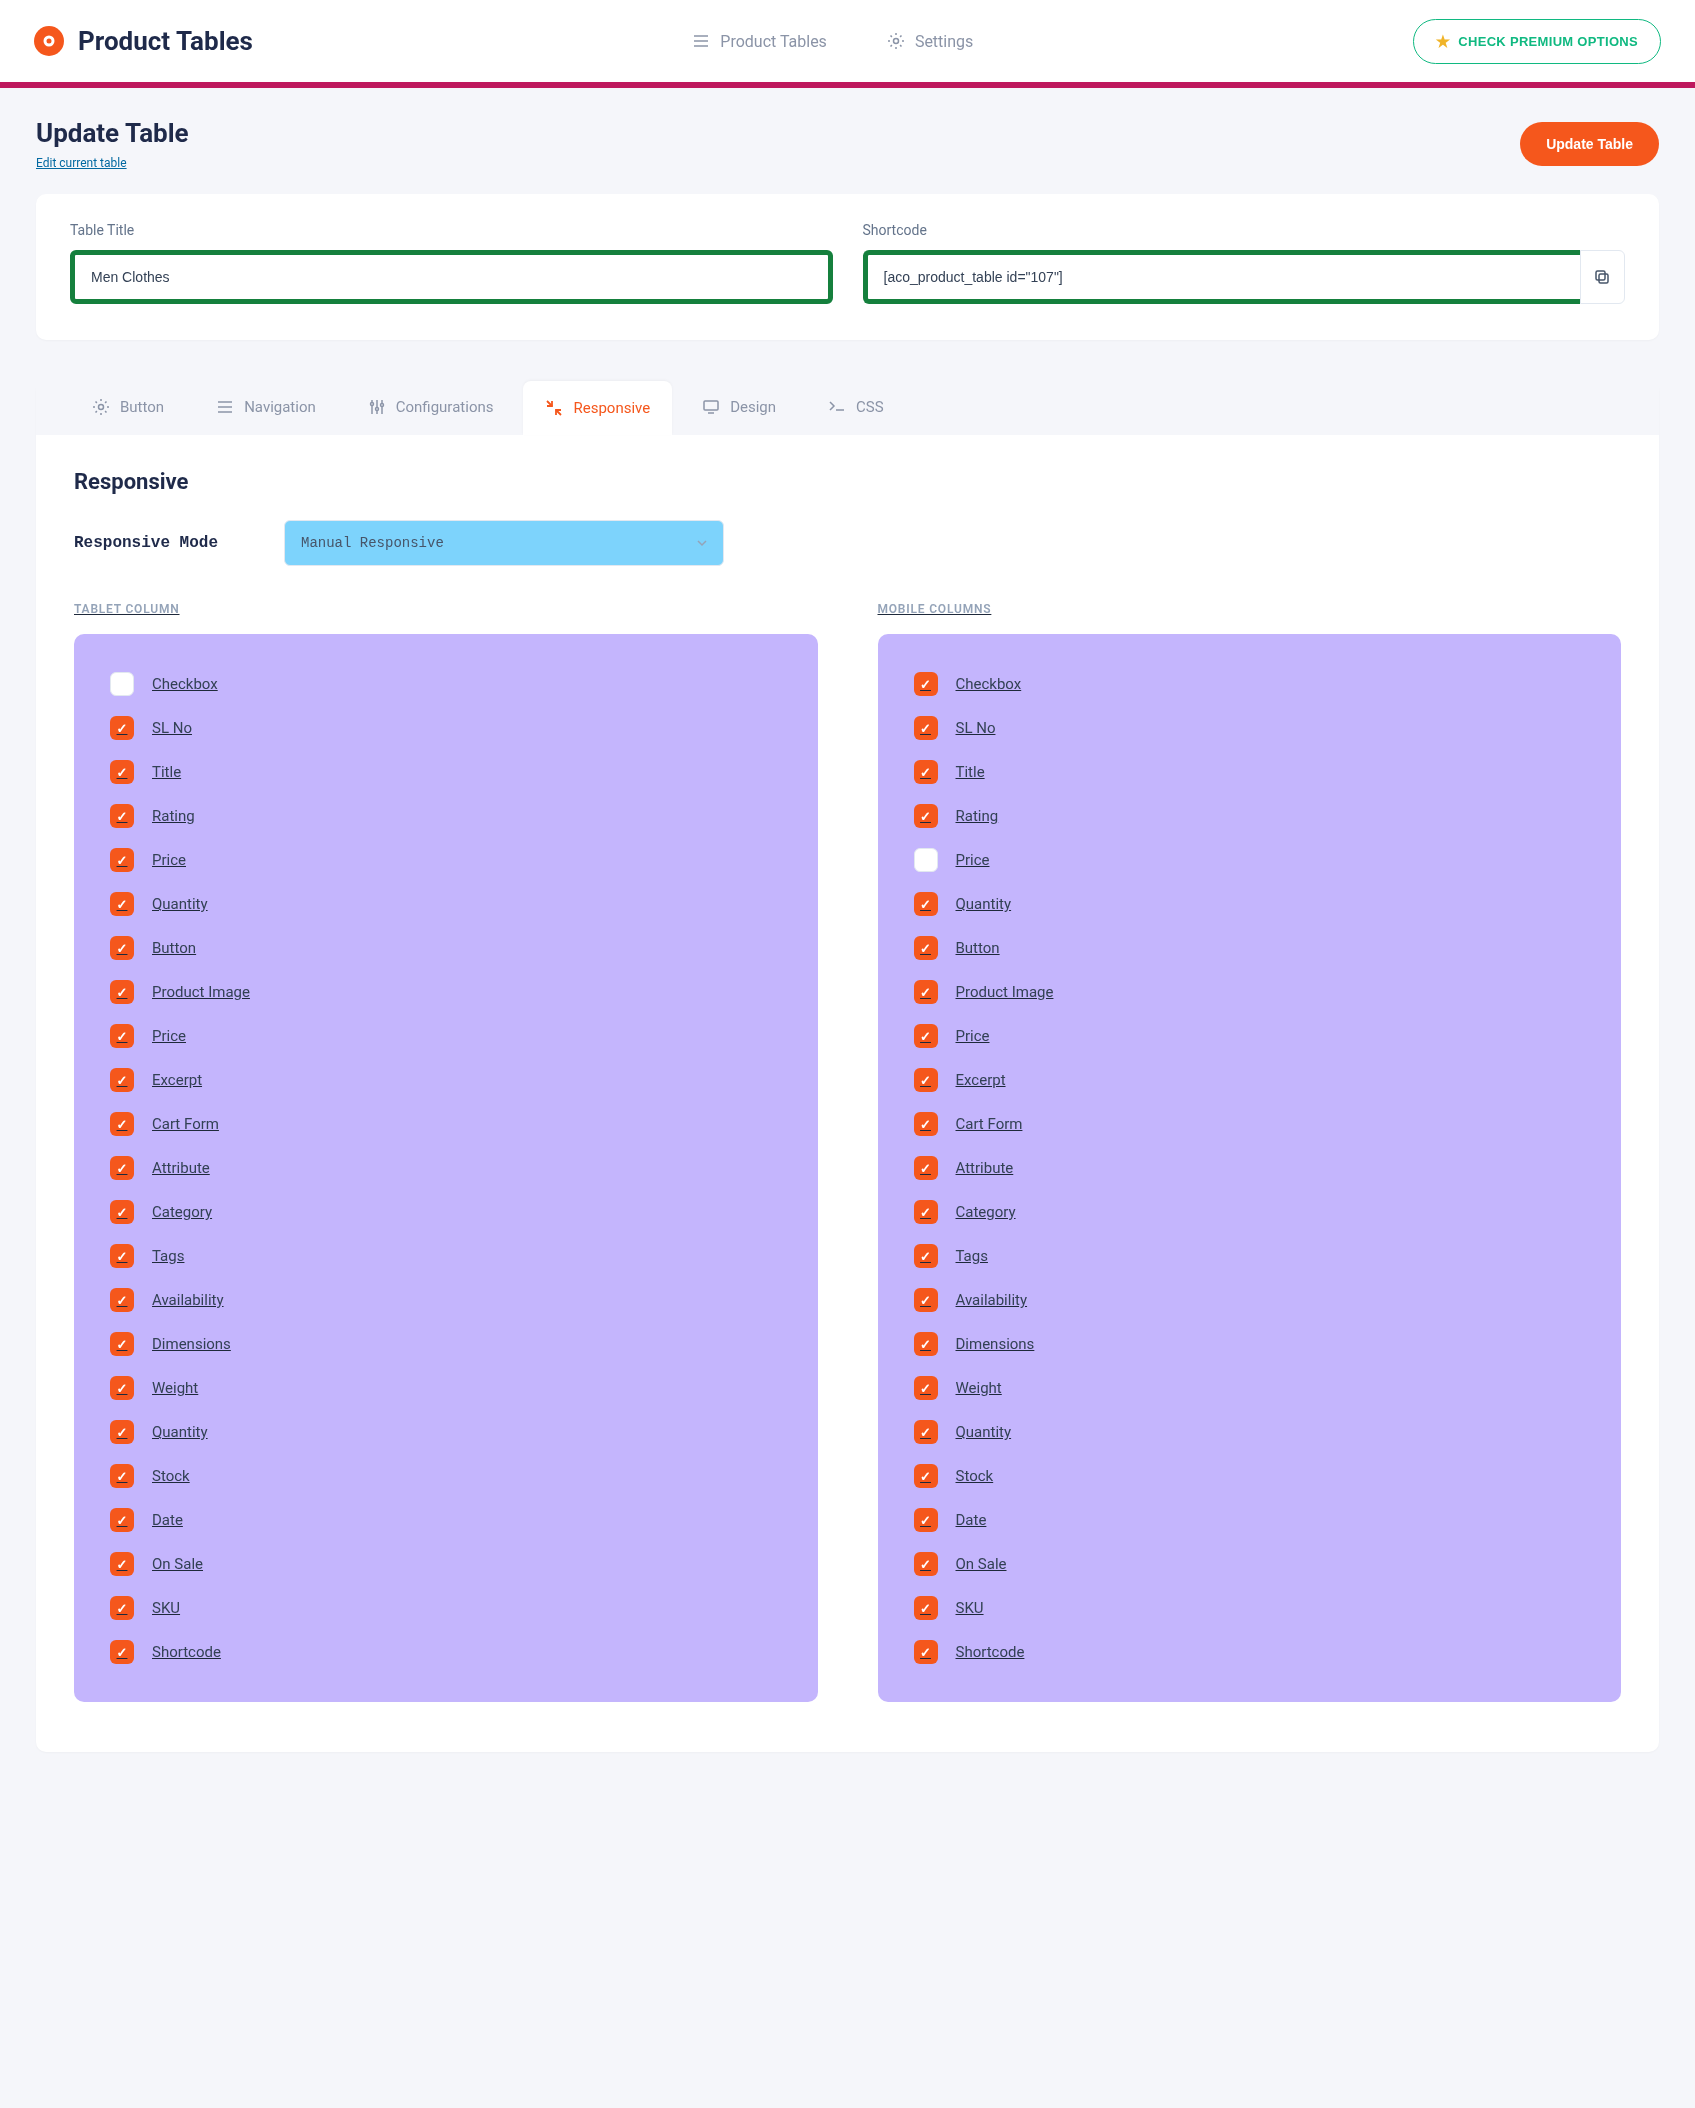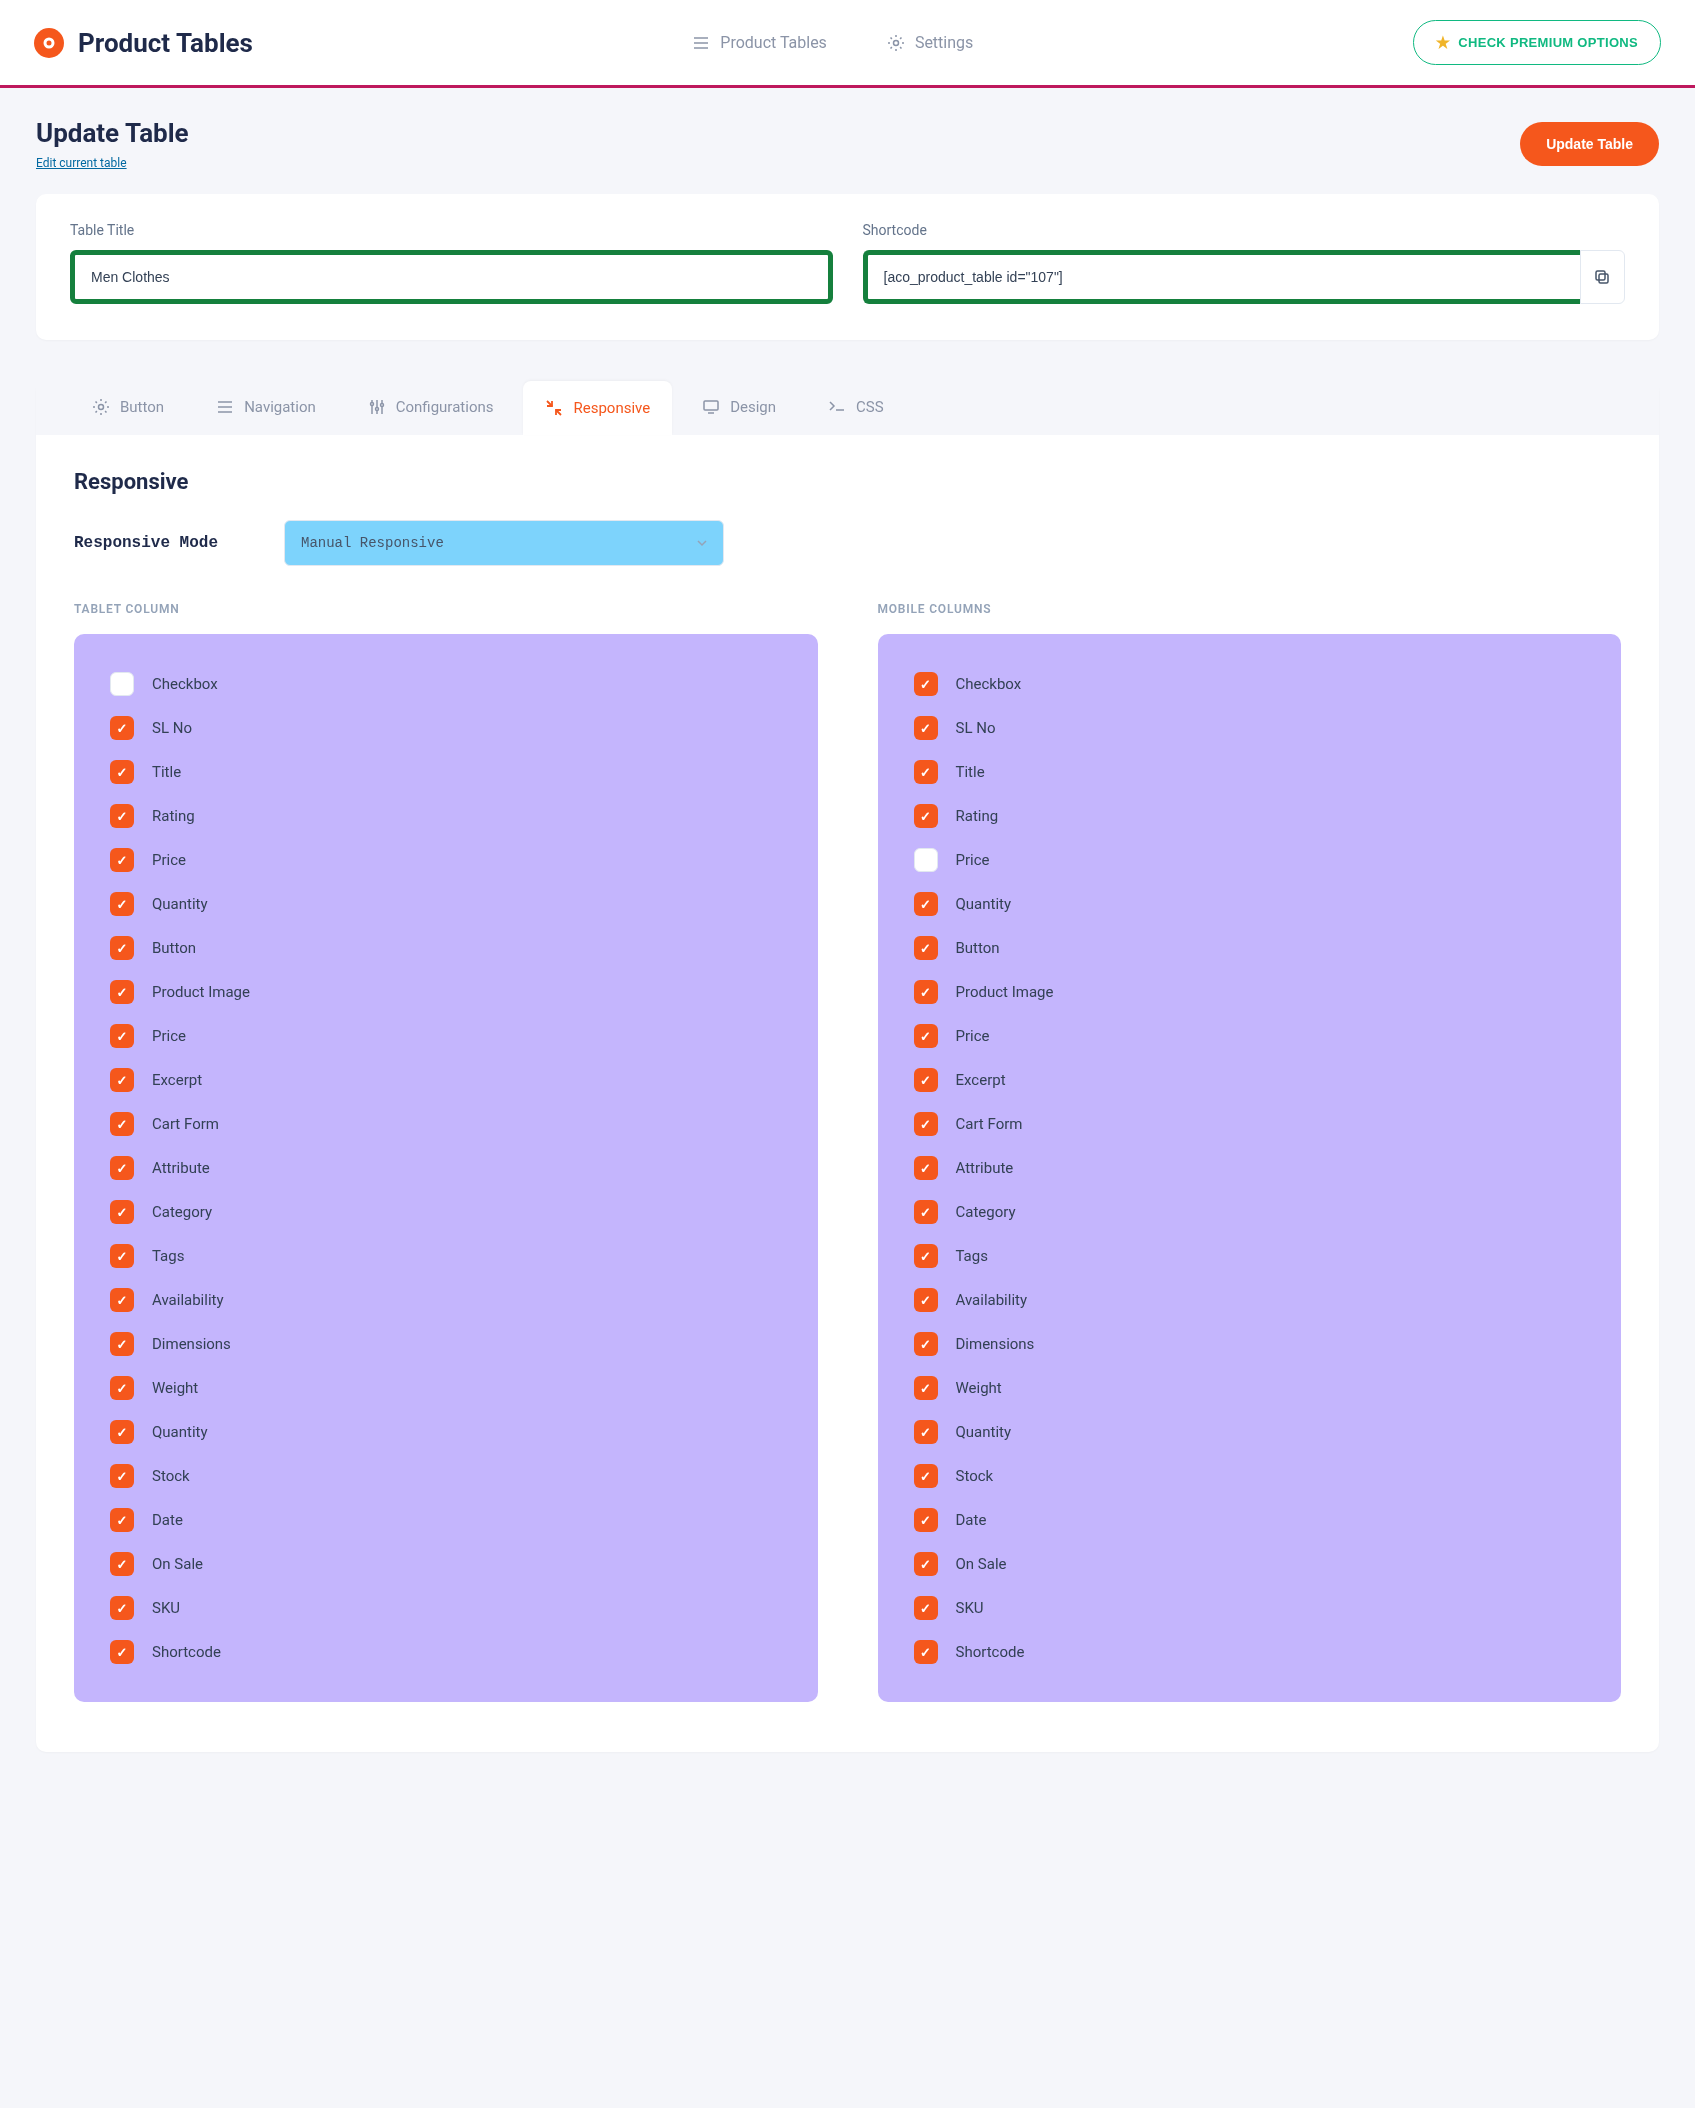--- a/index.html
+++ b/index.html
@@ -1,18 +1,18 @@
 <!DOCTYPE html>
 <html><head>
 <meta charset="utf-8">
 <style>
 * { box-sizing: border-box; margin: 0; padding: 0; }
 body { font-family: -apple-system, BlinkMacSystemFont, "Segoe UI", Roboto, sans-serif; background: #f5f6fa; color: #1e293b; }
 
-.topbar { background: #fff; border-bottom: 3px solid #be185d; padding: 0 34px; height: 88px; display: flex; align-items: center; }
+.topbar { background: #fff; border-bottom: 6px solid #be185d; padding: 0 34px; height: 88px; display: flex; align-items: center; }
 .brand { display: flex; align-items: center; gap: 14px; }
 .brand-logo { width: 30px; height: 30px; border-radius: 50%; background: #f5571c; display: flex; align-items: center; justify-content: center; }
 .brand-title { font-size: 26px; font-weight: 700; color: #1f2a4a; }
 .topnav { display: flex; gap: 60px; margin-left: auto; margin-right: auto; }
 .topnav-item { display: flex; align-items: center; gap: 10px; color: #8b94a7; font-size: 16px; cursor: pointer; }
 .premium-btn { border: 1px solid #10b981; color: #10b981; background: #fff; border-radius: 30px; padding: 12px 22px; font-size: 13px; font-weight: 700; letter-spacing: 0.3px; display: flex; align-items: center; gap: 8px; cursor: pointer; }
 .star-icon { color: #f0b429; font-size: 16px; }
 
 .page-header { padding: 30px 36px 24px; display: flex; align-items: center; justify-content: space-between; }
 .page-title { font-size: 26px; font-weight: 700; color: #1f2a4a; margin-bottom: 8px; }
@@ -35,21 +35,21 @@
 .tab-icon { width: 18px; height: 18px; display: inline-flex; align-items: center; justify-content: center; }
 
 .tab-content { padding: 34px 38px 50px; }
 .section-title { font-size: 22px; font-weight: 700; color: #1f2a4a; margin-bottom: 26px; }
 .field-row { display: flex; align-items: center; gap: 40px; margin-bottom: 36px; font-family: Liberation Mono, monospace; }
 .field-label { font-size: 16px; font-weight: 600; color: #1f2a4a; min-width: 170px; }
 .select { position: relative; width: 440px; }
 .select-input { width: 100%; border: 1px solid #e2e8f0; border-radius: 6px; padding: 14px 16px; font-size: 14px; color: #475569; background: #7dd3fc; appearance: none; cursor: pointer; }
 .select-chevron { position: absolute; right: 16px; top: 50%; transform: translateY(-50%); color: #94a3b8; pointer-events: none; }
 
-.columns-grid { display: flex; gap: 60px; }
+.columns-grid { display: flex; gap: 60px; text-decoration: underline; }
 .column-section { flex: 1; }
 .column-heading { font-size: 12px; font-weight: 600; letter-spacing: 0.8px; color: #94a3b8; margin-bottom: 18px; text-transform: uppercase; }
 .column-panel { background: #c4b5fd; border-radius: 10px; padding: 28px 36px; }
 .check-row { display: flex; align-items: center; gap: 18px; padding: 10px 0; }
 .checkbox { width: 24px; height: 24px; border-radius: 6px; display: flex; align-items: center; justify-content: center; cursor: pointer; flex-shrink: 0; }
 .checkbox.checked { background: #f5571c; }
 .checkbox.unchecked { background: #fff; border: 1px solid #e2e8f0; }
 .check-mark { color: #fff; font-size: 13px; font-weight: bold; }
 .check-label { font-size: 15px; color: #334155; }
 

